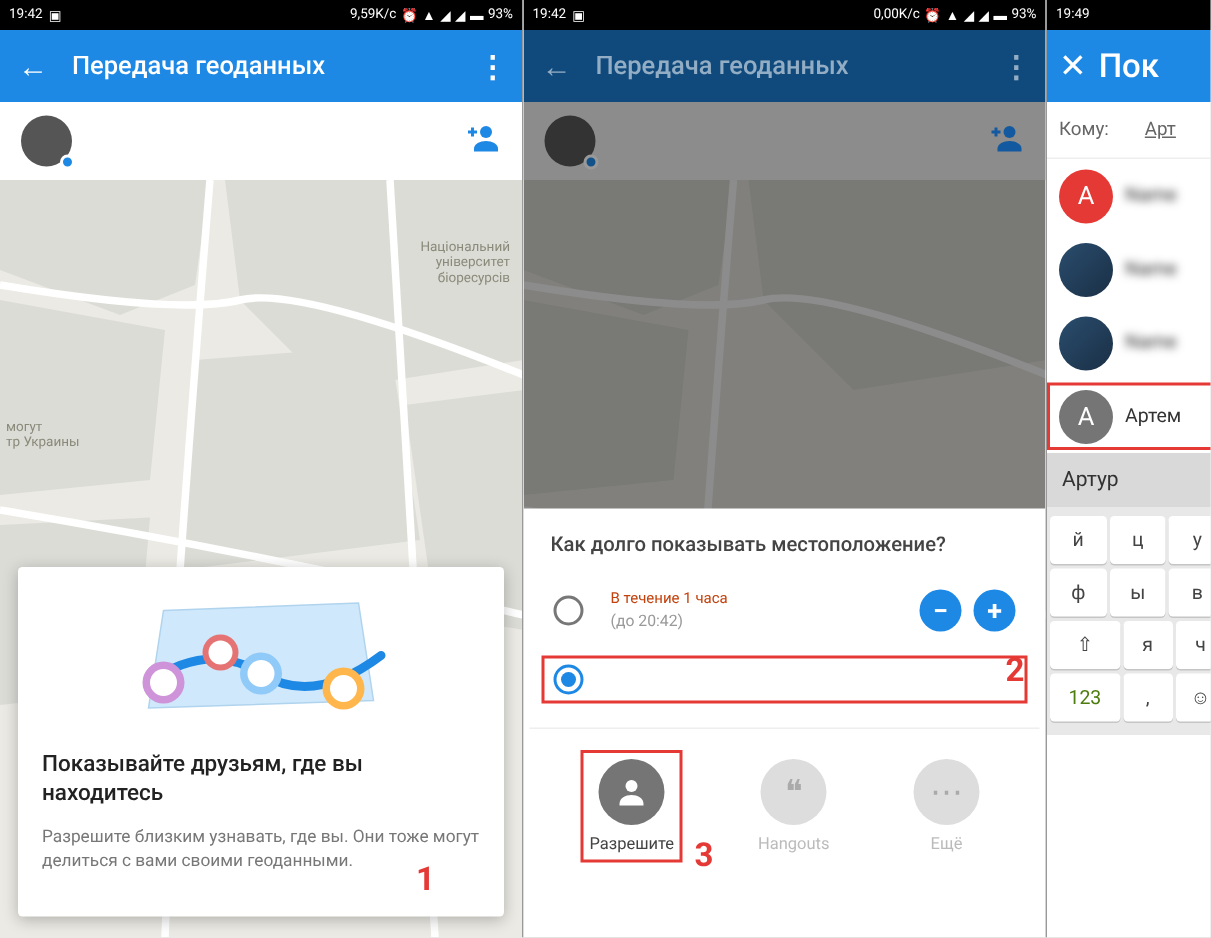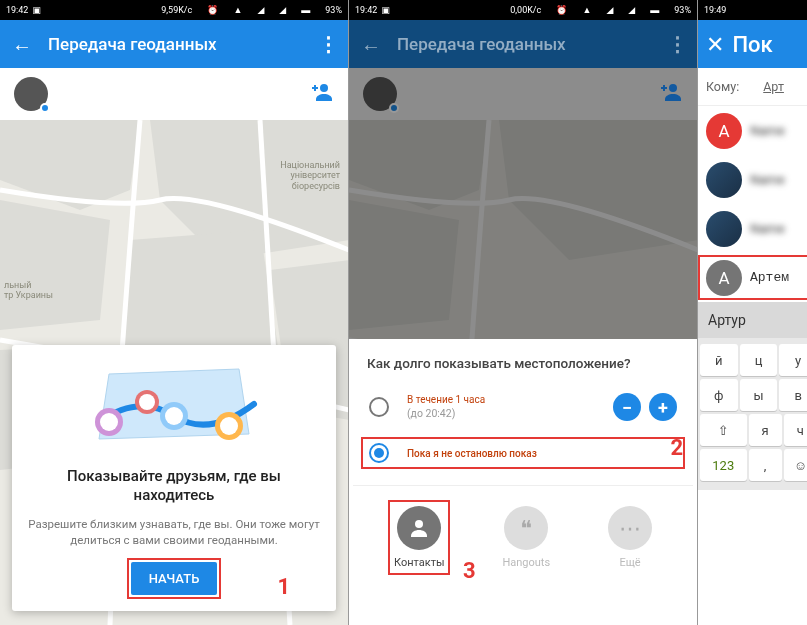--- a/index.html
+++ b/index.html
@@ -4,42 +4,42 @@
 <style>
   * { box-sizing: border-box; margin: 0; padding: 0; }
   body { font-family: Roboto, Arial, sans-serif; background: #e0e0e0; width: 807px; height: 625px; overflow: hidden; display: flex; }
   .phone { height: 625px; background: #fff; position: relative; overflow: hidden; border-right: 1px solid #999; flex-shrink: 0; }
   .p1 { width: 349px; }
   .p2 { width: 349px; }
   .p3 { width: 122px; }
 
   .statusbar { height: 20px; background: #000; color: #fff; display: flex; align-items: center; justify-content: space-between; font-size: 9px; padding: 0 6px; }
   .sb-left { display:flex; gap:4px; align-items:center;}
-  .sb-right { display:flex; gap:15px; align-items:center;}
+  .sb-right { display:flex; gap:3px; align-items:center;}
   .sb-ico { font-size: 9px; }
 
   .appbar { height: 48px; background: #1e88e5; color: #fff; display: flex; align-items: center; padding: 0 10px; font-size: 17px; }
   .appbar .back { width: 24px; text-align: center; font-size: 20px; }
   .appbar .title { flex: 1; padding-left: 14px; font-weight: 500; }
   .appbar .ovf { width: 20px; text-align: center; font-size: 20px; font-weight: bold; letter-spacing: -1px;}
 
   .subbar { height: 52px; background: #fff; display: flex; align-items: center; justify-content: space-between; padding: 0 14px; }
   .avatar { width: 34px; height: 34px; border-radius: 50%; background: #555; position: relative; }
   .avatar .dot { width: 10px; height: 10px; border-radius: 50%; background: #1e88e5; border:2px solid #fff; position: absolute; right: -2px; bottom: -2px; }
   .addperson { color: #1e88e5; font-size: 20px; }
 
   .maparea { position: relative; background: #e9e9e6; overflow: hidden; }
   .p1 .maparea { height: 505px; padding-left: 19px; }
   .p2 .maparea { height: 505px; }
 
   .road { stroke: #fff; stroke-width: 5; fill: none; }
   .block { fill: #dcdcd7; }
 
   
-  .card { position: absolute; left: 12px; right: 12px; bottom: 14px; background: #fff; border-radius: 3px; box-shadow: 0 2px 10px rgba(0,0,0,0.25); padding: 18px 16px 16px; text-align: center; }
+  .card { position: absolute; left: 12px; right: 12px; bottom: 14px; background: #fff; border-radius: 3px; box-shadow: 0 2px 10px rgba(0,0,0,0.25); padding: 18px 16px 16px; text-align: left; }
   .card .illus { height: 92px; display:flex; align-items:center; justify-content:center; margin-bottom: 12px;}
   .card h3 { font-size: 15px; font-weight: 500; color: #222; margin-bottom: 10px; line-height: 1.3; }
   .card p { font-size: 11.5px; color: #777; line-height: 1.4; margin-bottom: 14px; }
   .card .btn { display:inline-block; background: #1e88e5; color:#fff; font-size: 13px; font-weight: 500; padding: 9px 18px; border-radius: 2px; }
   .anno-red { position:absolute; border: 2px solid #e53935; pointer-events:none; }
   .anno-num { color:#e53935; font-size: 22px; font-weight: bold; position:absolute; }
 
   
   .scrim { position: absolute; inset: 0; background: rgba(0,0,0,0.45); }
   .p2 .appbar { background: #104a7c; }
@@ -66,21 +66,21 @@
 
   
   .p3 .appbar { padding: 0 8px; }
   .p3 .appbar .title { font-size: 22px; padding-left: 8px; }
   .p3 .close { font-size: 22px; font-weight: 300; }
   .komu { height: 38px; display:flex; align-items:center; padding: 0 8px; font-size:12.5px; color:#666; border-bottom:1px solid #eee; }
   .komu .chip { text-decoration: underline; margin-left:24px; color:#666; }
   .contact { display:flex; align-items:center; height: 49px; padding: 0 8px; position:relative; gap:8px; }
   .cavatar { width:36px; height:36px; border-radius:50%; flex-shrink:0; display:flex; align-items:center; justify-content:center; color:#fff; font-size:17px; }
   .cname { font-size:13px; color:#333; white-space:nowrap; overflow:hidden; filter: blur(3px); }
-  .cname.clear { filter:none;font-family:Liberation Mono, monospace; }
+  .cname.clear { filter:none; }
   .suggest { height:36px; background:#d9d9d9; display:flex; align-items:center; padding:0 10px; font-size:14px; color:#333; }
   .kbd { background:#e8e8e8; padding: 6px 2px; }
   .krow { display:flex; gap:2px; margin-bottom:3px; }
   .kkey { flex:1; height:32px; background:#fff; border-radius:3px; display:flex; align-items:center; justify-content:center; font-size:13px; color:#444; box-shadow:0 1px 0 rgba(0,0,0,0.15);}
   .kkey.num { color:#4d7c0f; }
 
   .badge-gm { position:absolute; right:-2px; bottom:-2px; width:14px; height:14px; }
 </style>
 </head>
 <body>
@@ -131,45 +131,41 @@
       <path class="road" d="M140,0 Q130,120 120,260 L110,505"></path>
       <path class="road" d="M0,220 Q180,250 349,290"></path>
       <path class="road" d="M260,0 L290,505"></path>
     </svg>
     <div style="position:absolute; right:8px; top:40px; font-size:9px; color:#8a8a7a; text-align:right; line-height:1.15;">
       <div>Національний</div>
       <div>університет</div>
       <div>біоресурсів</div>
     </div>
     <div style="position:absolute; left:4px; top:160px; font-size:9px; color:#8a8a7a; line-height:1.15;">
-      <div>льный</div>
+      <div>могут</div>
       <div>тр Украины</div>
     </div>
 
     <div class="card">
       <div class="illus">
         <svg width="190" height="90" viewBox="0 0 190 90">
           <polygon points="30,10 160,5 170,70 20,75" fill="#cfe8fb" stroke="#b0d4ee"></polygon>
           <path d="M20,58 Q60,30 95,52 T175,40" stroke="#1e88e5" stroke-width="6" fill="none" stroke-linecap="round"></path>
           <circle cx="30" cy="58" r="14" fill="#ce93d8"></circle>
             <circle cx="30" cy="58" r="9" fill="#fff"></circle>
           <circle cx="95" cy="52" r="14" fill="#90caf9"></circle>
             <circle cx="95" cy="52" r="9" fill="#fff"></circle>
           <circle cx="150" cy="62" r="14" fill="#ffb74d"></circle>
             <circle cx="150" cy="62" r="9" fill="#fff"></circle>
           <circle cx="68" cy="38" r="12" fill="#e57373"></circle>
             <circle cx="68" cy="38" r="8" fill="#fff"></circle>
         </svg>
       </div>
       <h3>Показывайте друзьям, где вы находитесь</h3>
       <p>Разрешите близким узнавать, где вы. Они тоже могут делиться с вами своими геоданными.</p>
-      <div style="position:relative; display:inline-block;">
-        <div class="btn">НАЧАТЬ</div>
-        <div class="anno-red" style="left:-4px; top:-4px; right:-4px; bottom:-4px;"></div>
-      </div>
     </div>
     <div class="anno-num" style="bottom:26px; right:58px;">1</div>
   </div>
 </div>
 
 <div class="phone p2">
   <div class="statusbar">
     <div class="sb-left">
         <span>19:42</span>
         <span class="sb-ico">▣</span>
@@ -221,34 +217,33 @@
         <div style="flex:1">
           <div class="opt-text">В течение 1 часа</div>
           <div class="opt-sub">(до 20:42)</div>
         </div>
         <div class="pm">−</div>
         <div class="pm">+</div>
       </div>
 
       <div class="optrow" style="margin-top:6px;">
         <div class="radio on"></div>
-        <div class="opt-text" style="flex:1; font-weight:500;">Пока я не остановлю показ</div>
         <div class="anno-red" style="left:8px; right:8px; top:2px; bottom:2px;"></div>
       </div>
       <div class="anno-num" style="right:14px; top:96px;">2</div>
 
       <div class="share-targets">
         <div class="target" style="position:relative;">
           <div class="tico" style="background:#757575;">
             <svg width="24" height="24" viewBox="0 0 24 24" fill="#fff">
                 <circle cx="12" cy="8" r="4"></circle>
                 <path d="M4 20c0-4 4-6 8-6s8 2 8 6v1H4z"></path>
               </svg>
           </div>
-          <div>Контакты</div>
+          <div>Разрешите</div>
           <div class="anno-red" style="left:-6px; right:-6px; top:-6px; bottom:-6px;"></div>
         </div>
         <div class="target dim">
           <div class="tico">❝</div>
           <div>Hangouts</div>
         </div>
         <div class="target dim">
           <div class="tico">⋯</div>
           <div>Ещё</div>
         </div>

